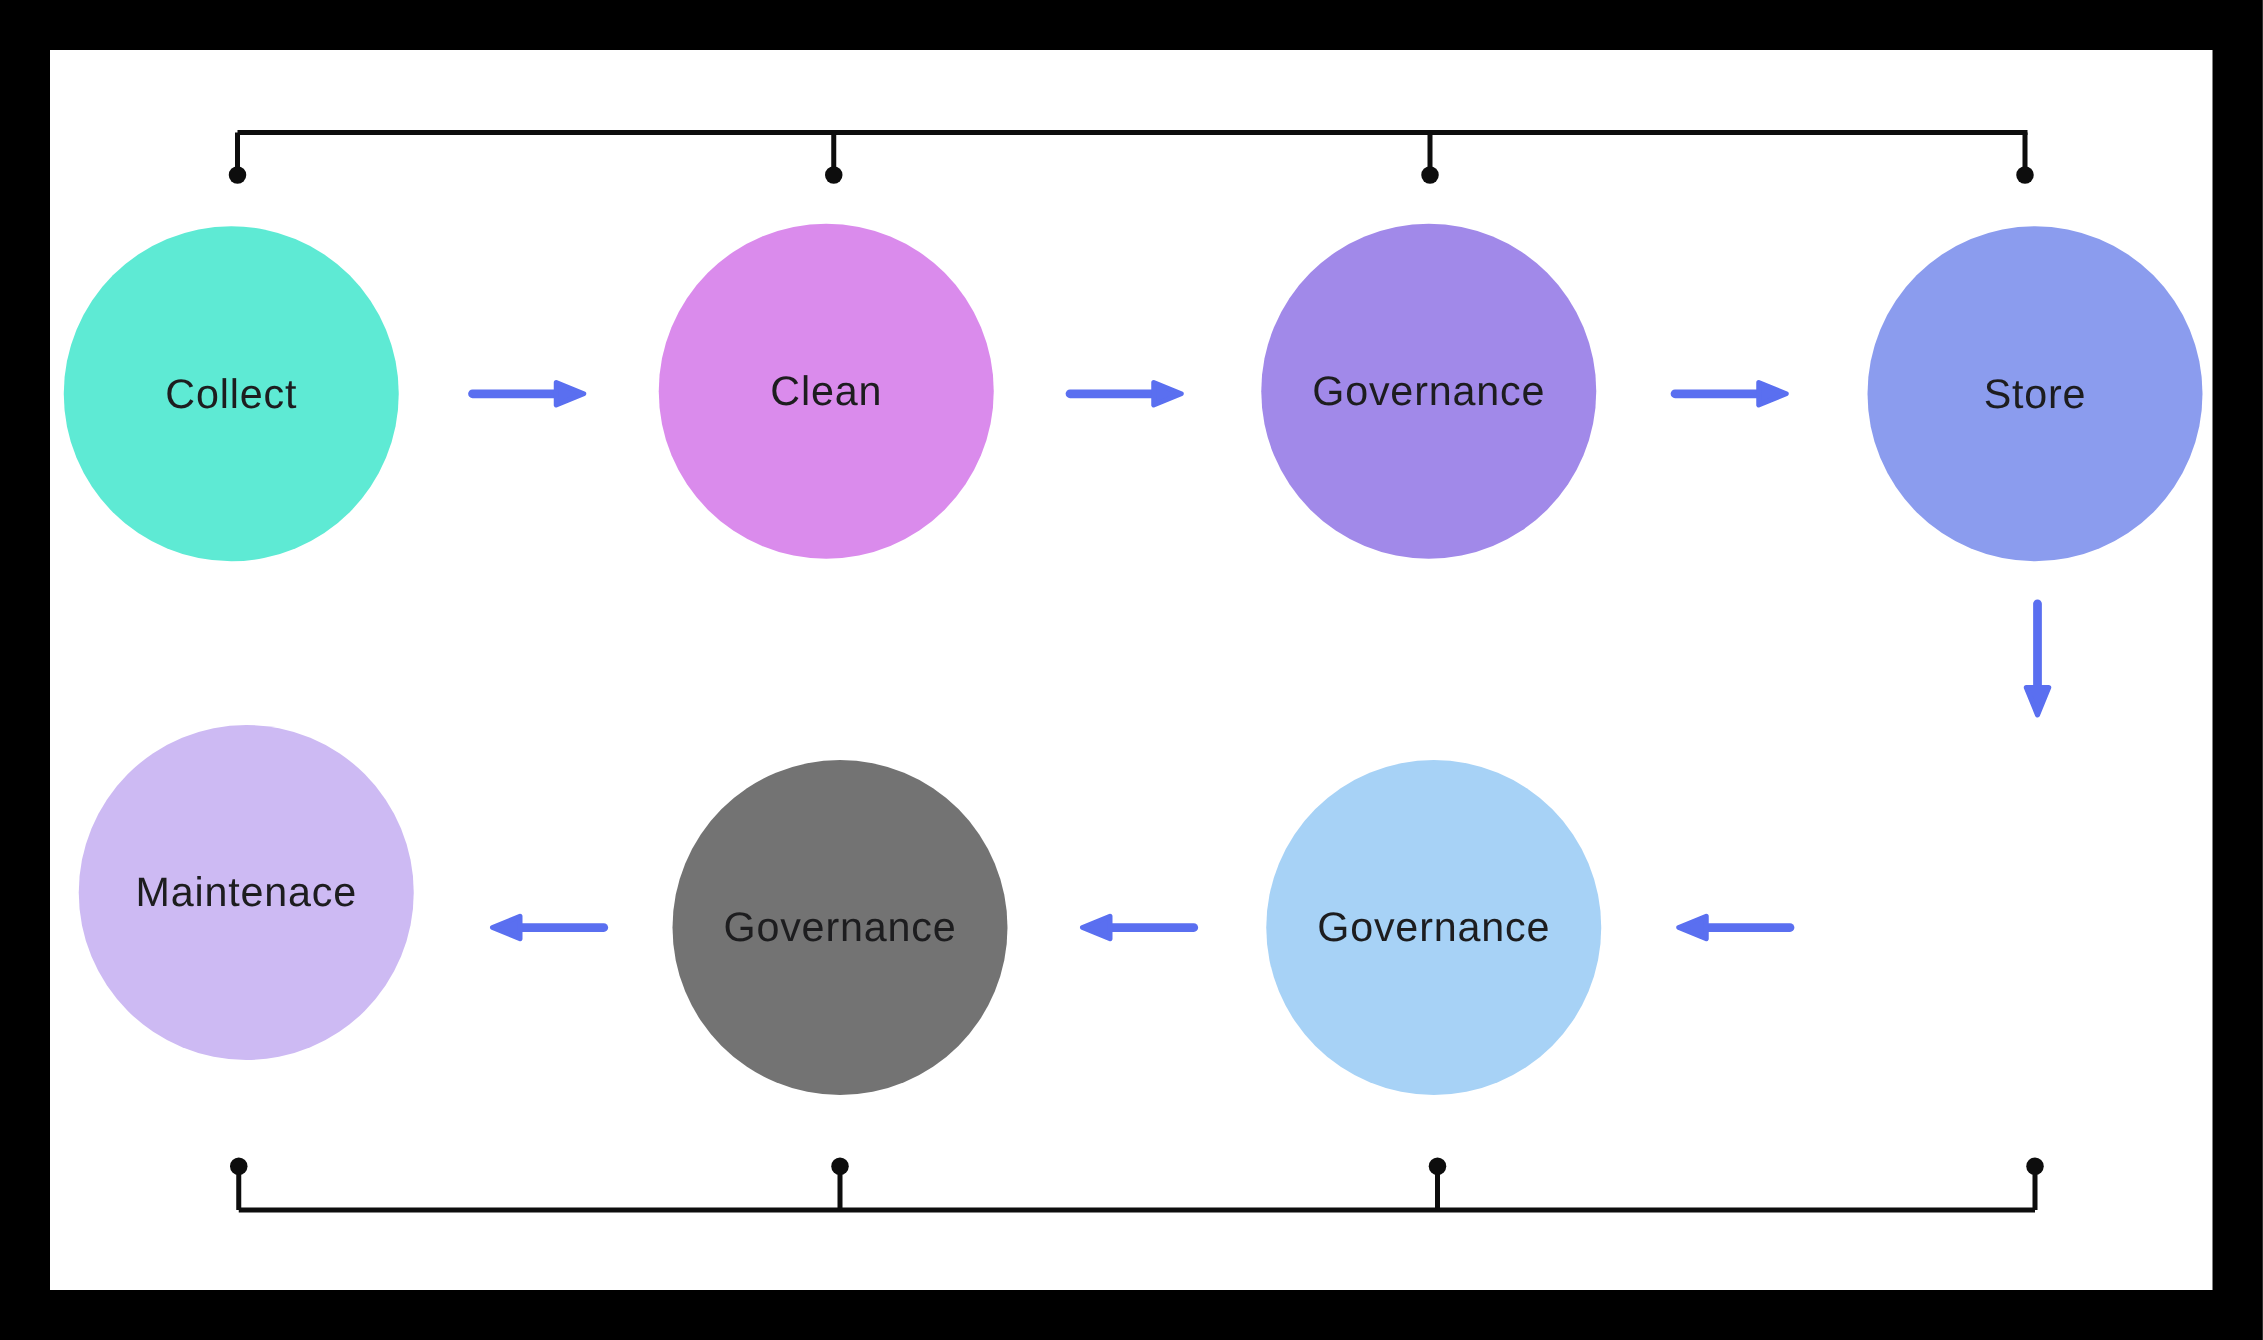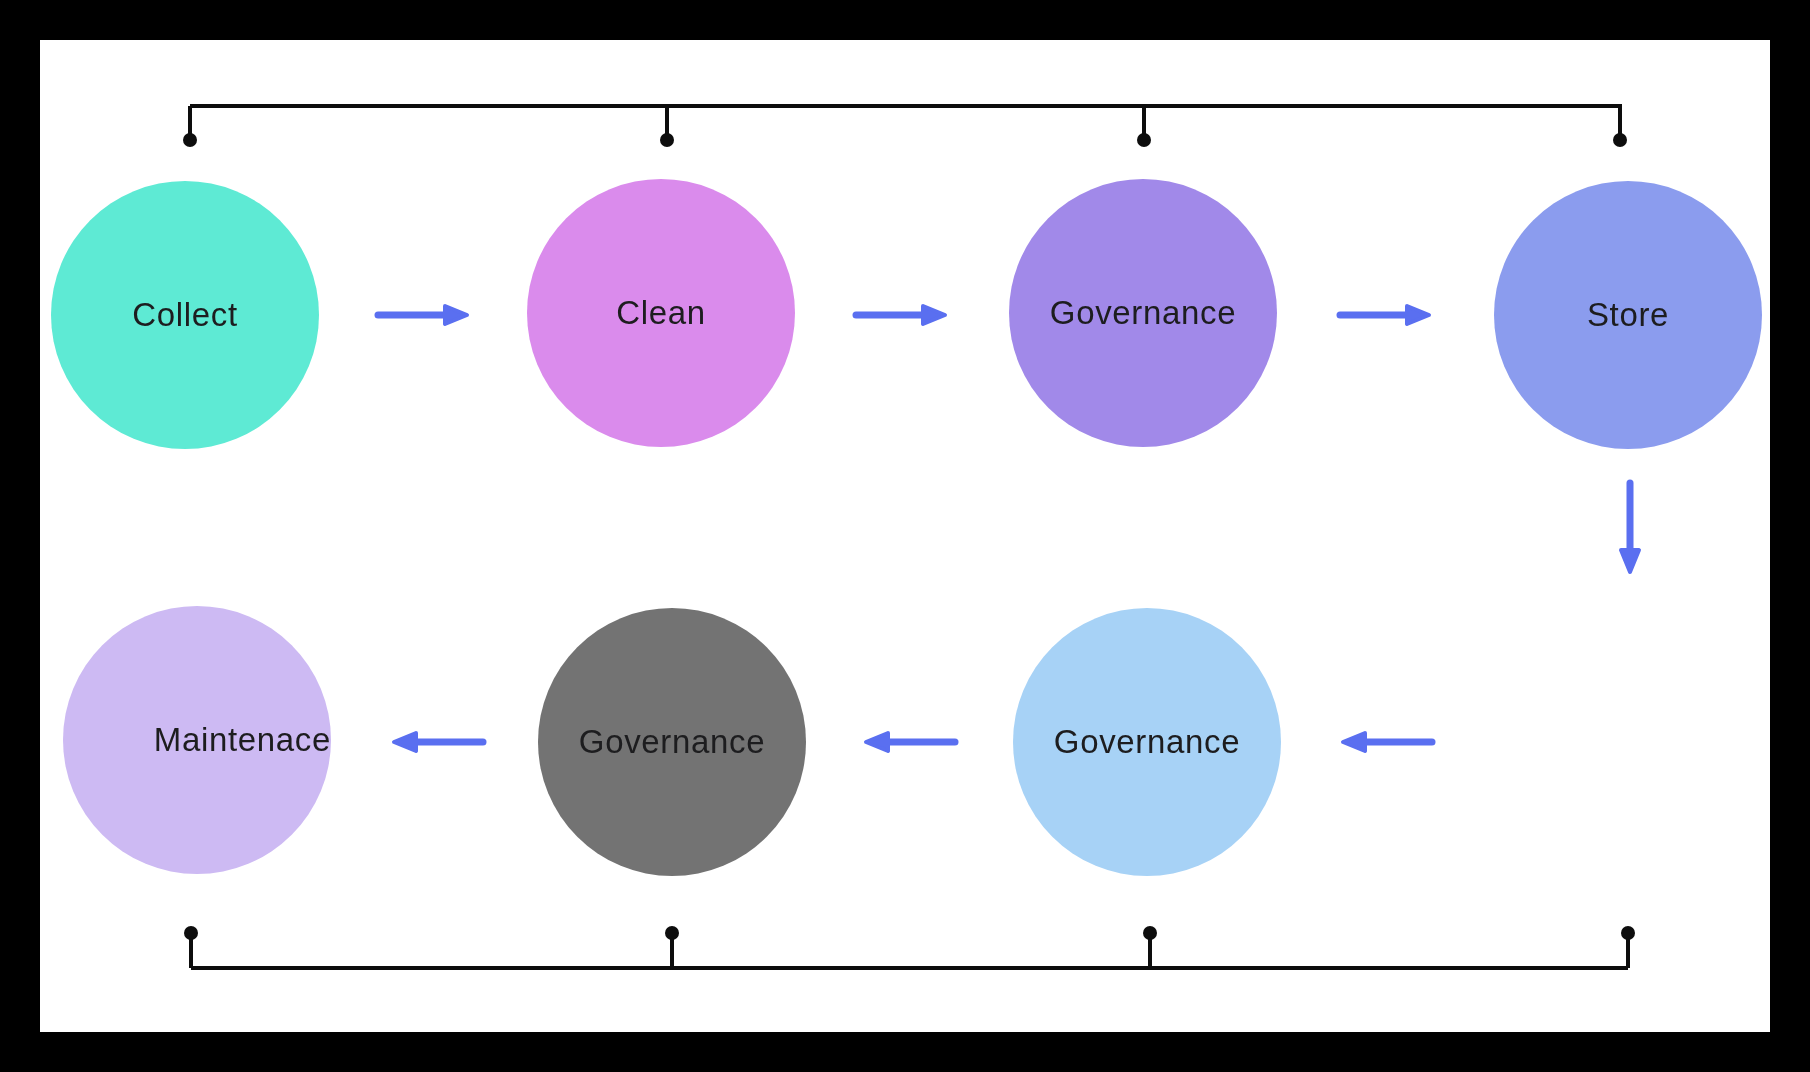--- a/index.html
+++ b/index.html
@@ -38,21 +38,21 @@
     font-size: 33px;
     line-height: 1.25;
     letter-spacing: 0.02em;
     color: #1d1d1f;
     max-width: 200px;
   }
   .node-collect    { left: 11px;   top: 141px; }
   .node-clean      { left: 487px;  top: 139px; }
   .node-transform  { left: 969px;  top: 139px; }
   .node-store      { left: 1454px; top: 141px; }
-  .node-maintenance{ left: 23px;   top: 566px; justify-content: flex-end; }
+  .node-maintenance{ left: 23px;   top: 540px; }
   .node-governance { left: 498px;  top: 568px; }
   .node-distribute { left: 973px;  top: 568px; }
   .node-analyze    { left: 1453px; top: 568px; }
 
   
   .conn-line, .conn-stub {
     position: absolute;
     background: #0d0d0d;
   }
   .conn-dot {

